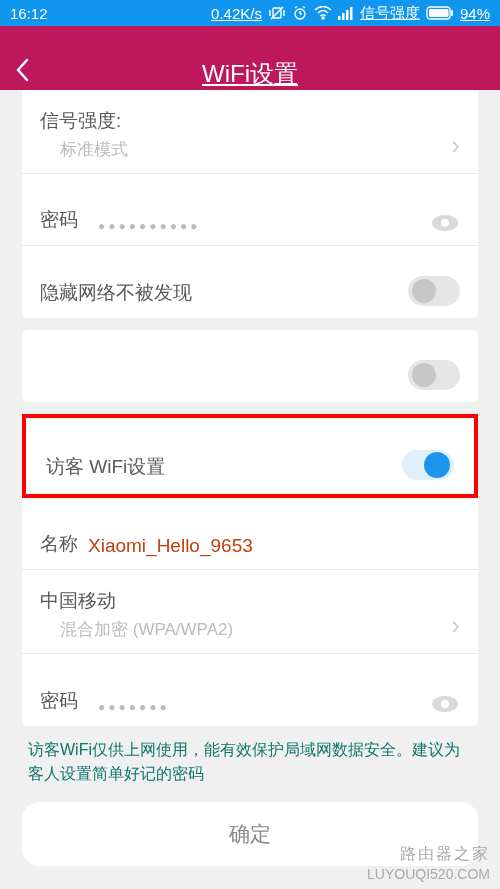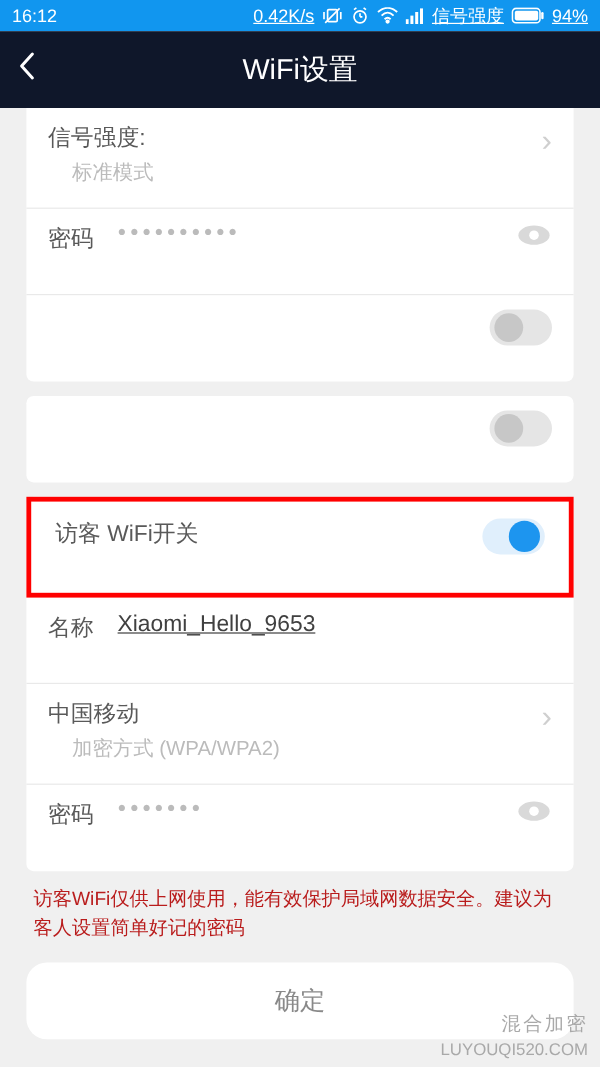--- a/index.html
+++ b/index.html
@@ -24,26 +24,27 @@
     .status-right {
       flex: 1;
       display: flex;
       align-items: center;
       justify-content: flex-end;
       gap: 6px;
       text-decoration: underline;
     }
     .status-right span { display: inline-flex; align-items: center; }
     .header {
-      background: #0f172a;
+      background: #be185d;
       color: #fff;
       height: 64px;
       display: flex;
-      align-items: center;
+      align-items: flex-end;
       position: relative;
+      text-decoration: underline;
     }
     .back-btn {
       position: absolute;
       left: 14px;
       font-size: 28px;
       color: #fff;
       font-weight: 300;
     }
     .header-title {
       width: 100%;
@@ -55,45 +56,44 @@
       padding: 0 22px;
     }
     .card {
       background: #fff;
       border-radius: 6px;
       margin-top: 12px;
     }
     .card.first { margin-top: 0; border-radius: 0 0 6px 6px; }
     .row {
       display: flex;
-      align-items: flex-start;
+      align-items: flex-end;
       min-height: 72px;
       padding: 12px 18px;
       border-bottom: 1px solid #e9e9e9;
       position: relative;
     }
     .row:last-child { border-bottom: none; }
     .row-tall { min-height: 84px; }
     .row-label {
       color: #595959;
       font-size: 19px;
       flex: 0 0 auto;
     }
     .row-sub {
       color: #bbb;
       font-size: 17px;
       margin-top: 4px;
       margin-left: 20px;
     }
     .row-col { display: flex; flex-direction: column; justify-content: center; }
     .row-value {
-      color: #404040;
+      color: #c2410c;
       font-size: 19px;
-      margin-left: 20px;
-      text-decoration: underline;
+      margin-left: 10px;
     }
     .row-dots {
       color: #bbb;
       font-size: 12px;
       letter-spacing: 3px;
       margin-left: 20px;
     }
     .row-right {
       margin-left: auto;
       display: flex;
@@ -130,21 +130,21 @@
       height: 26px;
       top: 2px;
     }
     .highlight-box {
       border: 4px solid #ff0000;
       padding: 2px;
       margin-top: 4px;
     }
     .highlight-box .row { border-bottom: none; }
     .help-text {
-      color: #b91c1c;
+      color: #0f766e;
       font-size: 16px;
       line-height: 1.5;
       padding: 12px 6px 14px;
     }
     .confirm-btn {
       background: #fff;
       border-radius: 17px;
       height: 64px;
       display: flex;
       align-items: center;
@@ -244,20 +244,21 @@
       <div class="row-right">
         <span class="eye-icon">
           <svg width="30" height="20" viewBox="0 0 30 20">
               <ellipse cx="15" cy="10" rx="13" ry="8" fill="#d9d9d9"></ellipse>
               <circle cx="15" cy="10" r="4" fill="#fff"></circle>
             </svg>
         </span>
       </div>
     </div>
     <div class="row">
+      <div class="row-label">隐藏网络不被发现</div>
       <div class="row-right">
         <div class="toggle">
             <div class="knob"></div>
           </div>
       </div>
     </div>
   </div>
 
   <div class="card">
     <div class="row">
@@ -265,36 +266,36 @@
         <div class="toggle">
             <div class="knob"></div>
           </div>
       </div>
     </div>
   </div>
 
   <div class="card">
     <div class="highlight-box">
       <div class="row">
-        <div class="row-label">访客 WiFi开关</div>
+        <div class="row-label">访客 WiFi设置</div>
         <div class="row-right">
           <div class="toggle on">
               <div class="knob"></div>
             </div>
         </div>
       </div>
     </div>
     <div class="row">
       <div class="row-label">名称</div>
       <div class="row-value">Xiaomi_Hello_9653</div>
     </div>
     <div class="row row-tall">
       <div class="row-col">
         <div class="row-label">中国移动</div>
-        <div class="row-sub">加密方式 (WPA/WPA2)</div>
+        <div class="row-sub">混合加密 (WPA/WPA2)</div>
       </div>
       <div class="row-right">
           <span class="chevron">›</span>
         </div>
     </div>
     <div class="row">
       <div class="row-label">密码</div>
       <div class="row-dots">●●●●●●●</div>
       <div class="row-right">
         <span class="eye-icon">
@@ -309,15 +310,15 @@
 
   <div class="help-text">访客WiFi仅供上网使用，能有效保护局域网数据安全。建议为客人设置简单好记的密码</div>
 
   <div class="confirm-btn">
     <span>确定</span>
   </div>
 
 </div>
 
 <div class="watermark">
-  <div class="wline1">混合加密</div>
+  <div class="wline1">路由器之家</div>
   <div>LUYOUQI520.COM</div>
 </div>
 
 </body></html>

